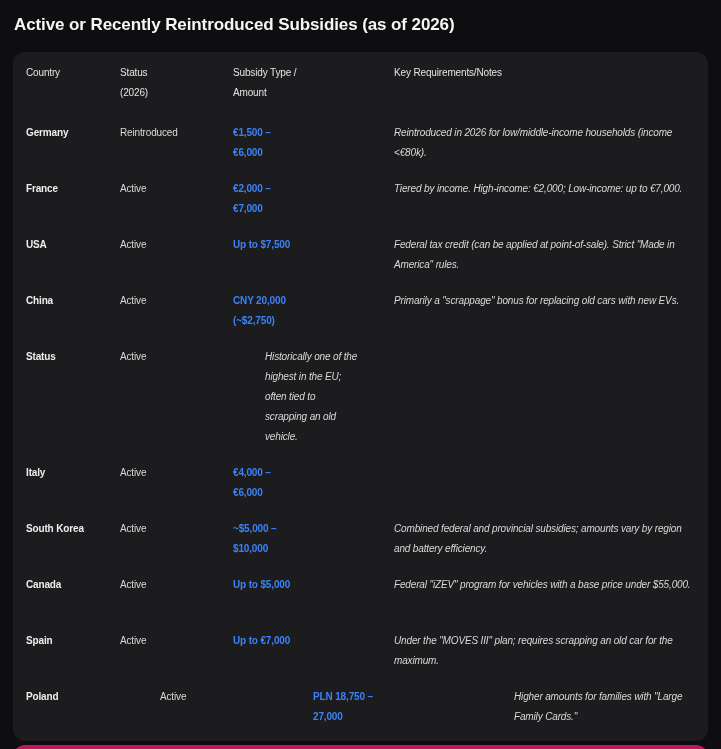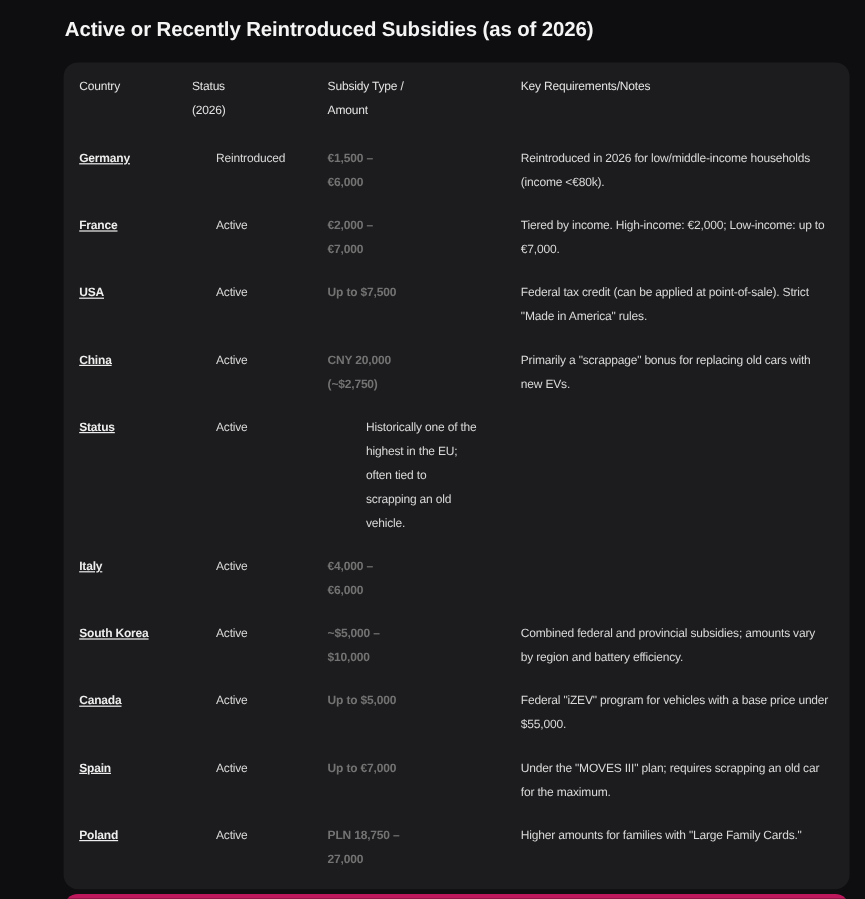--- a/index.html
+++ b/index.html
@@ -2,21 +2,21 @@
 <html><head>
 <meta charset="utf-8">
 <style>
   * { margin: 0; padding: 0; box-sizing: border-box; }
   html, body {
     width: 721px; height: 749px;
     background: #0e0e10;
     font-family: "Liberation Sans", "DejaVu Sans", sans-serif;
     overflow: hidden;
   }
-  .page { width: 721px; height: 749px; background: #0e0e10; padding-left: 40px; }
+  .page { width: 721px; height: 749px; background: #0e0e10; }
 
   .page-title {
     color: #f5f5f5;
     font-size: 17px;
     font-weight: 700;
     line-height: 22px;
     letter-spacing: -0.1px;
     padding: 14px 14px 16px 14px;
   }
 
@@ -27,35 +27,35 @@
     padding: 11px 13px 6px 13px;
   }
 
   .trow {
     display: grid;
     grid-template-columns: 94px 113px 129px 1fr;
     align-items: start;
   }
   .thead { margin-bottom: 20px; }
   .tbody .trow { margin-bottom: 16px; min-height: 40px; }
-  .tbody .trow:last-child { margin-bottom: 8px; }
+  .tbody .trow:last-child { margin-bottom: 8px; gap: 40px; }
 
   .cell {
     font-size: 10px;
     line-height: 20px;
     letter-spacing: -0.15px;
     padding-right: 16px;
     color: #d9d9d9;
   }
   .cell.last { padding-right: 4px; margin-left: 32px; }
   .th { color: #e3e3e3; font-weight: 400; white-space: pre-line; }
-  .country { color: #eeeeee; font-weight: 700; text-decoration: underline; }
-  .status  { color: #d9d9d9; font-weight: 400; margin-left: 20px; }
-  .amount  { color: #737373; font-weight: 700; white-space: pre-line; }
-  .notes   { color: #d9d9d9; font-weight: 400; }
+  .country { color: #eeeeee; font-weight: 700; }
+  .status  { color: #d9d9d9; font-weight: 400; }
+  .amount  { color: #3b82f6; font-weight: 700; white-space: pre-line; }
+  .notes   { color: #d9d9d9; font-weight: 400; font-style: italic; }
 
   .footer-bar {
     margin: 4px 13px 0 13px;
     height: 61px;
     background: #be185d;
     border-radius: 12px;
     display: flex;
     align-items: center;
     justify-content: space-between;
     padding: 0 12px 0 22px;

